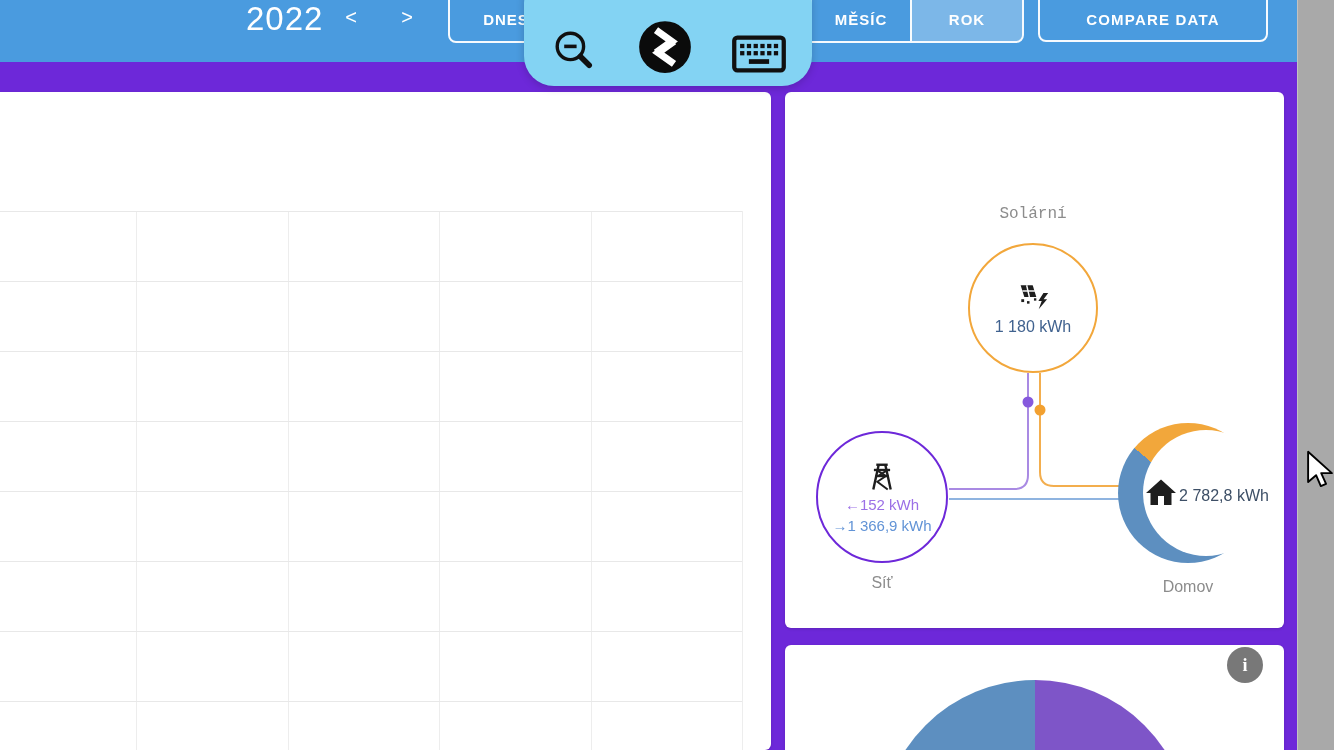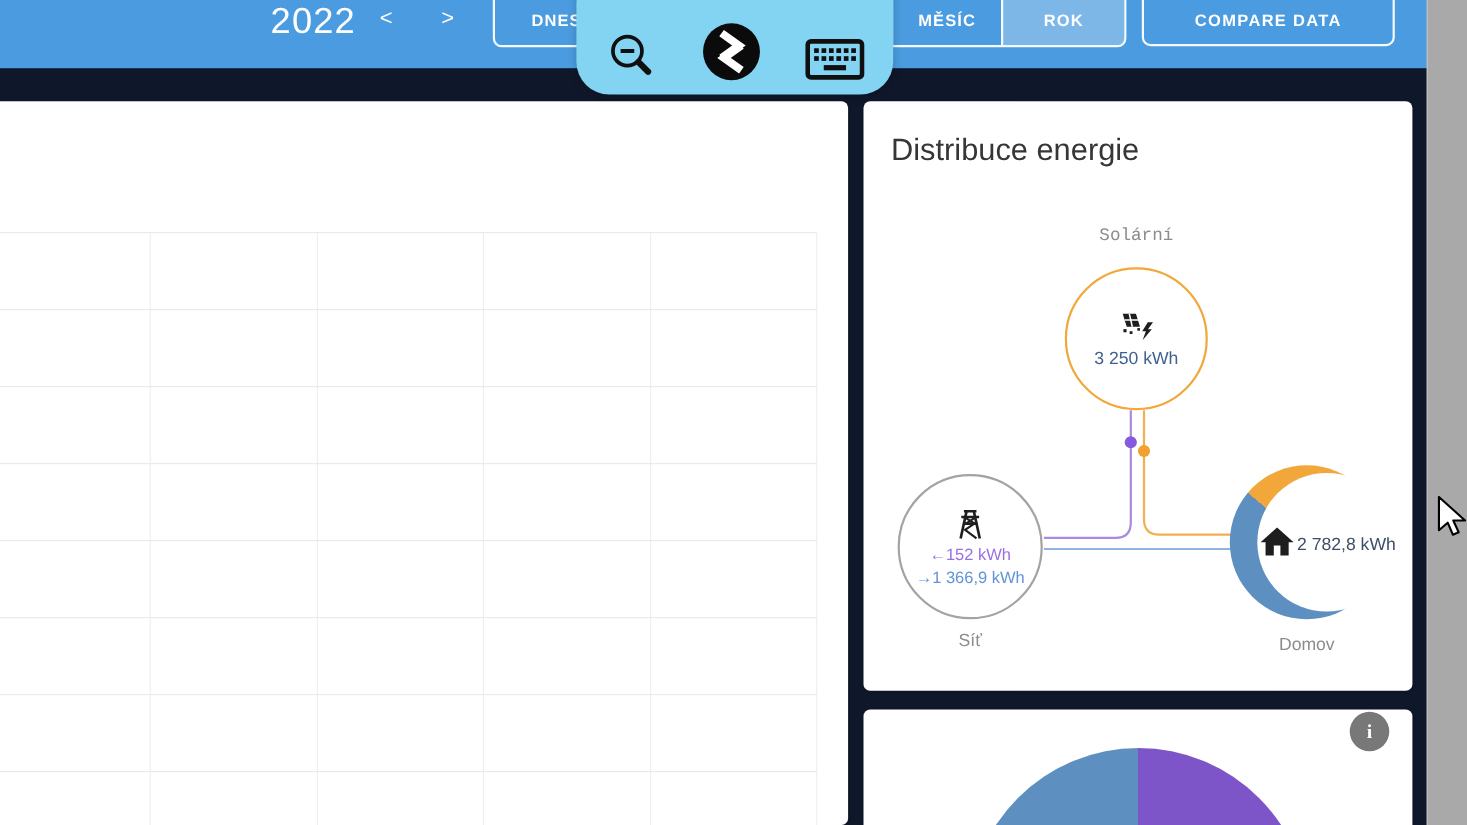--- a/index.html
+++ b/index.html
@@ -1,18 +1,18 @@
 <!DOCTYPE html>
 <html style="--c-header: #4a9bdf; --c-orange: #f2a73b; --c-blue: #5d8fc0; --c-purple: #7e55c8; --c-lpurple: #a98ae3; --c-lorange: #f3ae4e; --c-lblue: #8fb4e0; --c-tpurple: #9b6fe6; --c-tblue: #6193d6;"><head>
 <meta charset="utf-8">
 <style>
   * { margin:0; padding:0; box-sizing:border-box; }
   html,body { width:1334px; height:750px; overflow:hidden; }
   body { font-family:"Liberation Sans", sans-serif; background:#f6f6f6; }
-  #app { position:relative; width:1334px; height:750px; background:#0f172a; overflow:hidden; }
+  #app { position:relative; width:1334px; height:750px; background:#6d28d9; overflow:hidden; }
 
   
   .header { position:absolute; left:0; top:0; width:1334px; height:62px; background:var(--c-header,#4a9bdf); }
   .year-label { position:absolute; left:246px; top:0px; font-size:33px; font-weight:400; color:#fff; letter-spacing:1px; }
   .nav-chevron { position:absolute; top:6px; font-size:20px; font-weight:400; color:#fff; cursor:pointer; width:30px; text-align:center; }
   .nav-prev { left:336px; }
   .nav-next { left:392px; }
   .btn-group { position:absolute; left:448px; top:-20px; height:63px; display:flex; border:2px solid rgba(255,255,255,.95); border-radius:8px; overflow:hidden; }
   .pbtn { display:flex; align-items:center; justify-content:center; padding-top:16px; color:#fff; font-size:15px; font-weight:700; letter-spacing:1px; cursor:pointer; }
   .pbtn + .pbtn { border-left:2px solid rgba(255,255,255,.95); }
@@ -33,21 +33,21 @@
 
   
   .energy-card { position:absolute; left:785px; top:92px; width:499px; height:536px; background:#fff; border-radius:6px; box-shadow:0 1px 3px rgba(0,0,0,.14); }
   .card-title { position:absolute; left:25px; top:28px; font-size:28px; font-weight:400; color:#363636; }
   .node-label { position:absolute; font-size:16px; color:#8c8c8c; text-align:center; }
   .solar-label { left:183px; width:130px; top:113px;font-family:Liberation Mono, monospace; }
   .grid-label  { left:31px;  width:132px; top:482px; }
   .home-label  { left:333px; width:140px; top:486px; }
   .circle { position:absolute; border-radius:50%; background:#fff; display:flex; flex-direction:column; align-items:center; justify-content:center; }
   .solar-circle { left:183px; top:151px; width:130px; height:130px; border:2px solid var(--c-orange,#f2a73b); }
-  .grid-circle  { left:31px; top:339px; width:132px; height:132px; border:2px solid #a3a3a3; }
+  .grid-circle  { left:31px; top:339px; width:132px; height:132px; border:2px solid #6d28d9; }
   .home-ring { position:absolute; left:333px; top:331px; width:140px; height:140px; border-radius:50%; background:conic-gradient(from 310deg, var(--c-orange,#f2a73b) 0 39.5%, var(--c-blue,#5d8fc0) 39.5% 100%); }
   .home-inner { position:absolute; left:25px; top:7px; width:126px; height:126px; border-radius:50%; background:#fff; display:flex; flex-direction:row; align-items:center; justify-content:center; }
   .node-value { font-size:16px; font-weight:500; color:#40628f; margin-top:5px; white-space:nowrap; }
   .home-value { color:#3d4f66; }
   .grid-flow { font-size:15px; font-weight:500; line-height:21px; white-space:nowrap; text-align:center; }
   .flow-export { color:var(--c-tpurple,#9b6fe6); }
   .flow-import { color:var(--c-tblue,#6193d6); }
   .flow-svg { position:absolute; left:0; top:0; pointer-events:none; }
 
   
@@ -128,21 +128,20 @@
         <div class="hline" style="top: 259px;"></div>
         <div class="hline" style="top: 329px;"></div>
         <div class="hline" style="top: 399px;"></div>
         <div class="hline" style="top: 469px;"></div>
         <div class="hline" style="top: 539px;"></div>
         <div class="hline" style="top: 609px;"></div>
       </div>
   </div>
 
   <div class="energy-card">
-    <div class="card-title">Distribuce energie</div>
 
     <svg class="flow-svg" width="499" height="536" viewBox="0 0 499 536">
       <path d="M243 281 L243 383 Q243 397 229 397 L164 397" fill="none" stroke="var(--c-lpurple,#a98ae3)" stroke-width="2"></path>
       <path d="M255 281 L255 380 Q255 394 269 394 L338 394" fill="none" stroke="var(--c-lorange,#f3ae4e)" stroke-width="2"></path>
       <path d="M164 407 L338 407" fill="none" stroke="var(--c-lblue,#8fb4e0)" stroke-width="1.8"></path>
       <circle cx="243" cy="310" r="5.5" fill="#8659dd"></circle>
       <circle cx="255" cy="318" r="5.5" fill="#f2a030"></circle>
     </svg>
 
     <div class="node-label solar-label">Solární</div>
@@ -150,21 +149,21 @@
     <div class="circle solar-circle">
       <svg width="38" height="32" viewBox="0 0 24 20">
         <path d="M4.2 2.6 h7.6 l2.3 7.4 h-7.6 z" fill="#1e1e1e"></path>
         <line x1="8" y1="2.6" x2="9.7" y2="10" stroke="#fff" stroke-width="0.9"></line>
         <line x1="5.3" y1="6.2" x2="13.2" y2="6.2" stroke="#fff" stroke-width="0.9"></line>
         <rect x="4.6" y="11.4" width="1.8" height="1.8" fill="#1e1e1e"></rect>
         <rect x="8.2" y="12.6" width="1.6" height="1.6" fill="#1e1e1e"></rect>
         <rect x="12.6" y="10.8" width="1.5" height="1.5" fill="#1e1e1e"></rect>
         <path d="M18.6 7.4 l-3.2 5.2 h2.1 l-1.9 5.2 5.3-6.4 h-2.2 l2.9-4 z" fill="#1e1e1e"></path>
       </svg>
-      <div class="node-value">3 250 kWh</div>
+      <div class="node-value">1 180 kWh</div>
     </div>
 
     <div class="circle grid-circle">
       <svg width="36" height="36" viewBox="0 0 24 24" fill="none" stroke="#1e1e1e" stroke-width="1.6">
         <path d="M9.8 4.5 L6.2 21"></path>
         <path d="M14.2 4.5 L17.8 21"></path>
         <path d="M8.2 4.5 H15.8"></path>
         <path d="M6.6 8 H17.4"></path>
         <path d="M7.6 12 H16.4"></path>
         <path d="M9 8.4 L14.6 12 L8.9 15.8 L15.8 21" stroke-width="1.3"></path>

